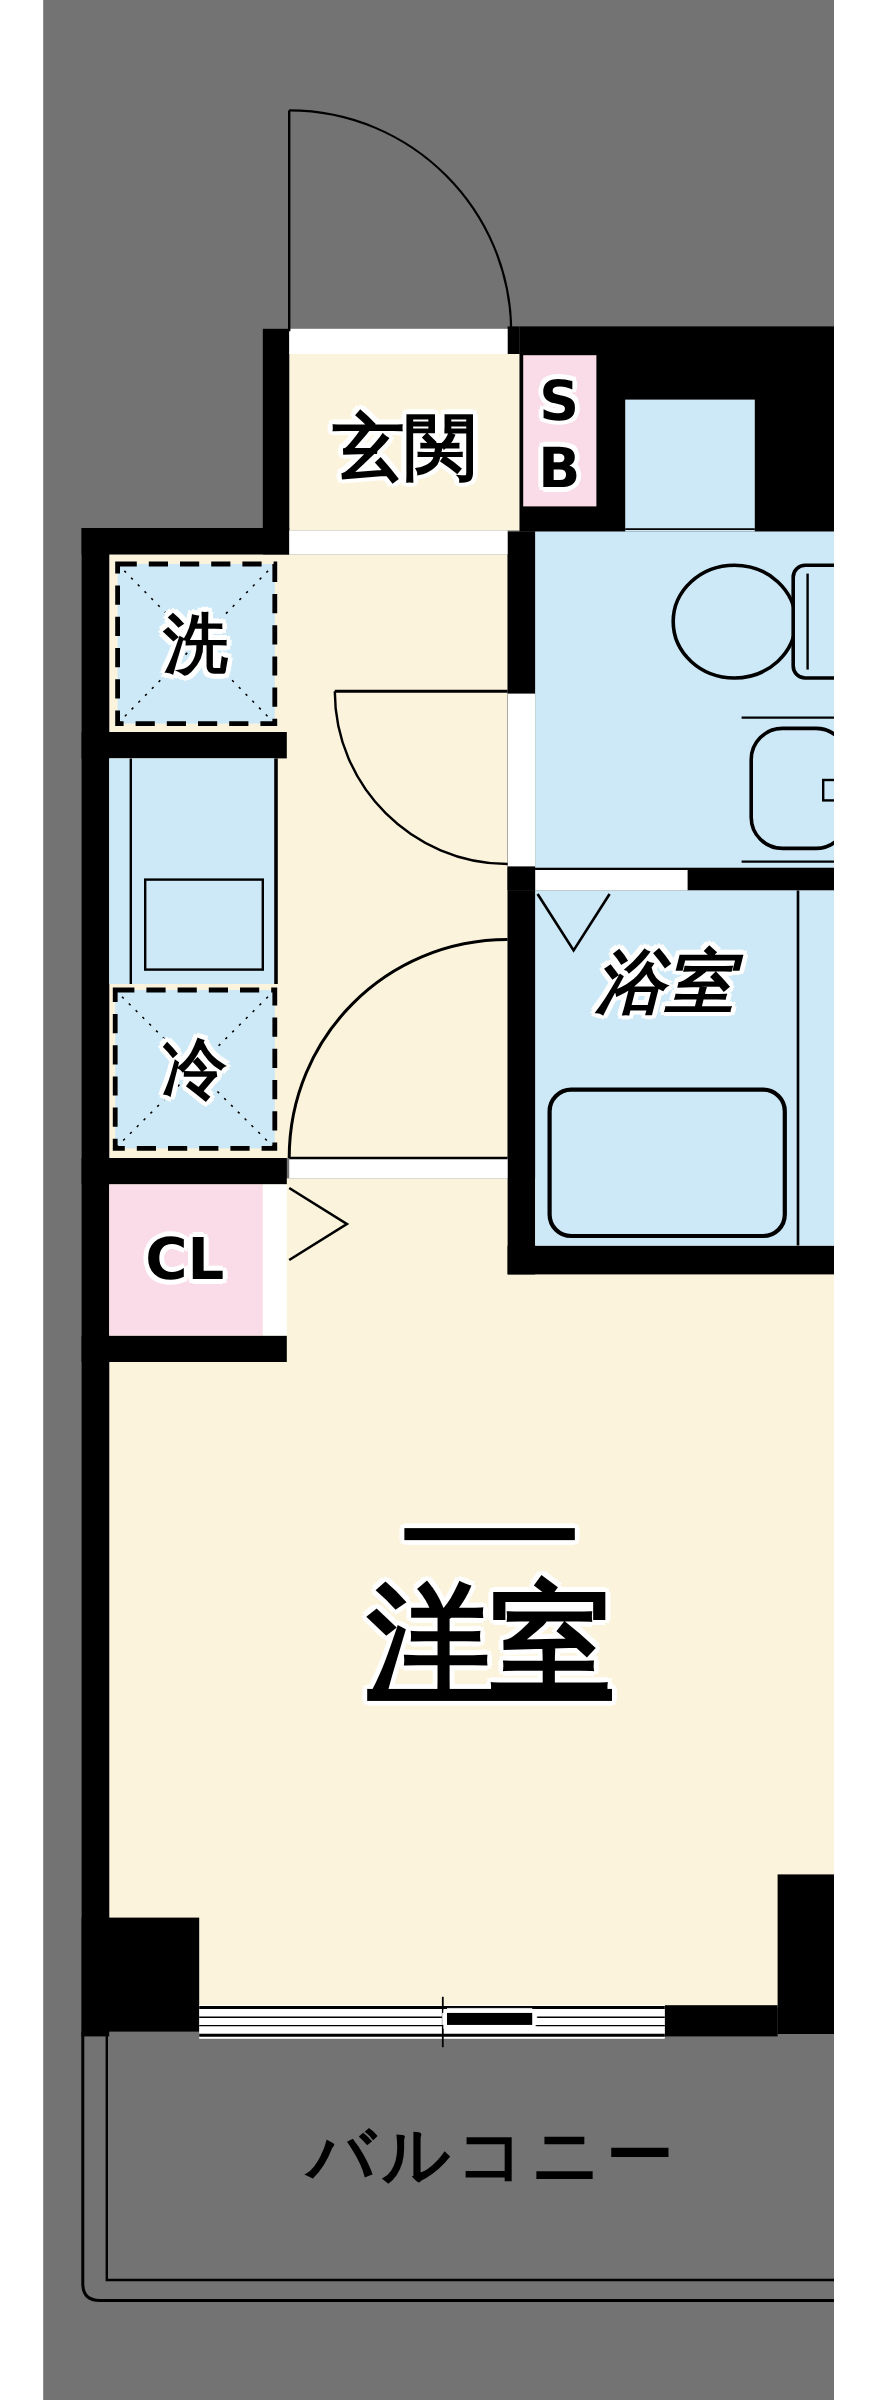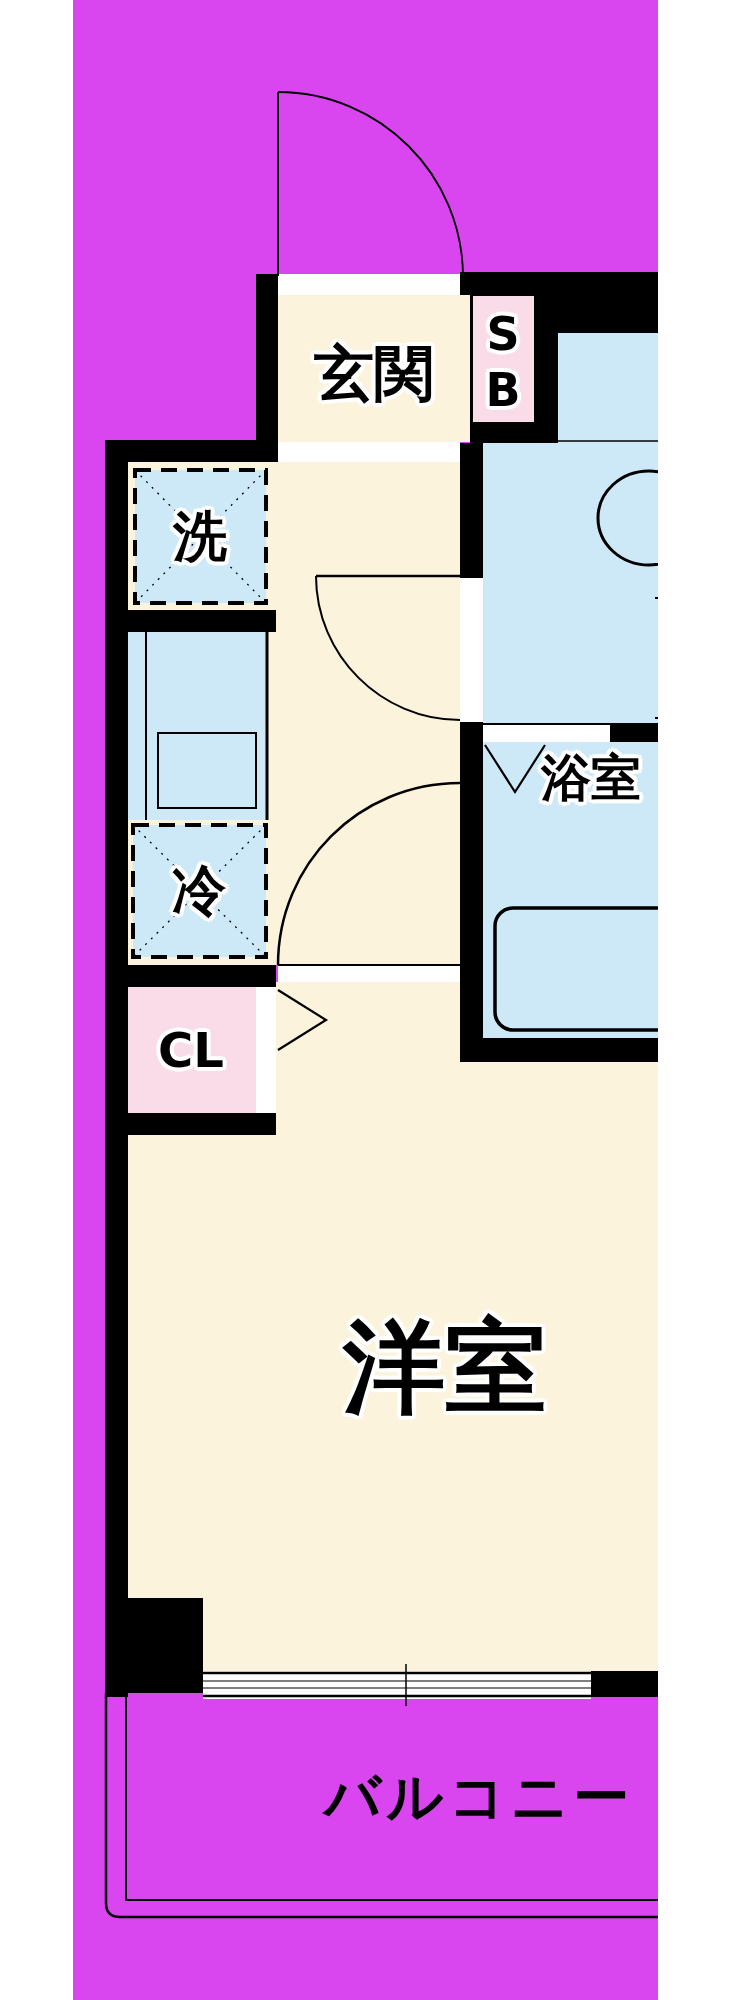--- a/index.html
+++ b/index.html
@@ -1,16 +1,16 @@
 <!DOCTYPE html>
 <html><head>
 <meta charset="utf-8">
 <style>
   html,body{margin:0;padding:0;background:#ffffff;}
-  #plan{position:relative;width:585px;height:2000px;background:#d946ef;margin:0 auto;
+  #plan{position:relative;width:659px;height:2000px;background:#737373;margin:0 auto;
         font-family:"DejaVu Sans","Liberation Sans",sans-serif;overflow:hidden;}
   .abs{position:absolute;}
   .wall{background:#000000;}
   .cream{background:#fcf3dc;}
   .blue{background:#cde9f7;}
   .pink{background:#fadce8;}
   .white{background:#ffffff;}
   .label{position:absolute;color:#000;font-weight:bold;text-align:center;line-height:1.0;
          transform:translate(-50%,-50%);white-space:pre;}
   .olabel{text-shadow:
@@ -137,27 +137,27 @@
   <div class="label olabel" style="left:301px;top:373px;font-size:60px;">玄関</div>
 
   <div class="label olabel" style="left:430px;top:362px;font-size:46px;line-height:1.22;">
     <span>S</span><span>B</span>
   </div>
 
   <div class="label olabel" style="left:479px;top:588px;font-size:54px;line-height:1.22;">
     
   </div>
 
-  <div class="label olabel" style="left:518px;top:778px;font-size:50px;">浴室</div>
+  <div class="label olabel" style="left:518px;top:818px;font-size:58px;font-style:italic;">浴室</div>
 
   <div class="label olabel" style="left:127px;top:537px;font-size:54px;">洗</div>
 
   <div class="label olabel" style="left:126px;top:891px;font-size:54px;">冷</div>
 
   <div class="label olabel" style="left:118px;top:1050px;font-size:48px;">CL</div>
 
-  <div class="label olabel" style="left:372px;top:1368px;font-size:102px;line-height:1.32;">
+  <div class="label olabel" style="left:372px;top:1368px;font-size:102px;line-height:1.32;text-decoration:underline;">
     <span>洋室</span>
   </div>
 
-  <div class="label" style="left:375px;top:1797px;font-size:56px;letter-spacing:5px;margin-left:31px;">バルコニー</div>
+  <div class="label" style="left:375px;top:1797px;font-size:56px;letter-spacing:5px;">バルコニー</div>
 
 </div>
 
 </body></html>

